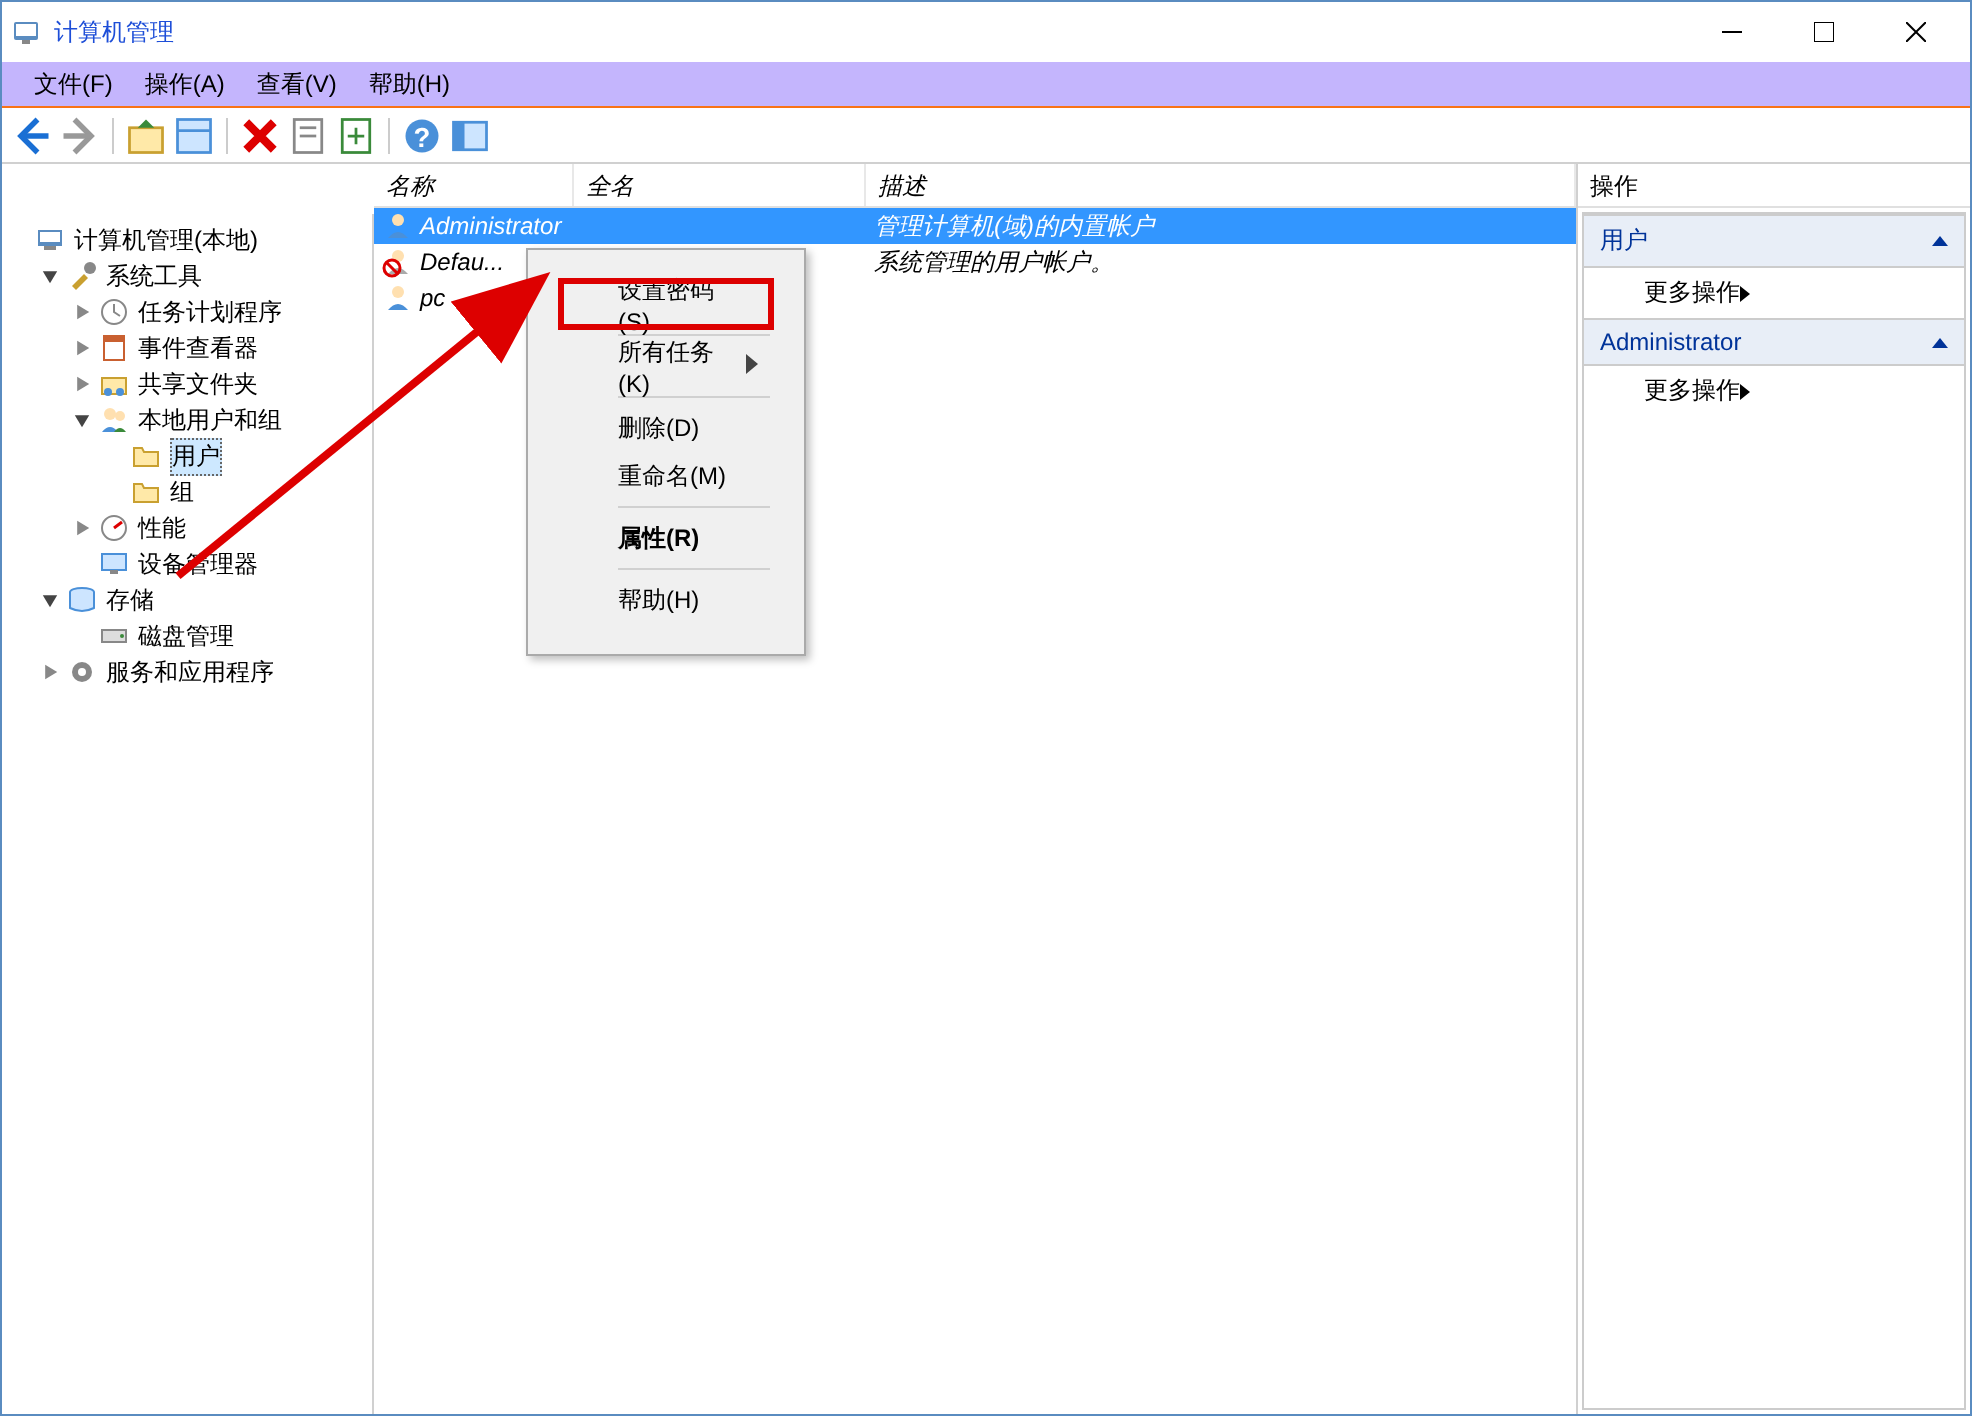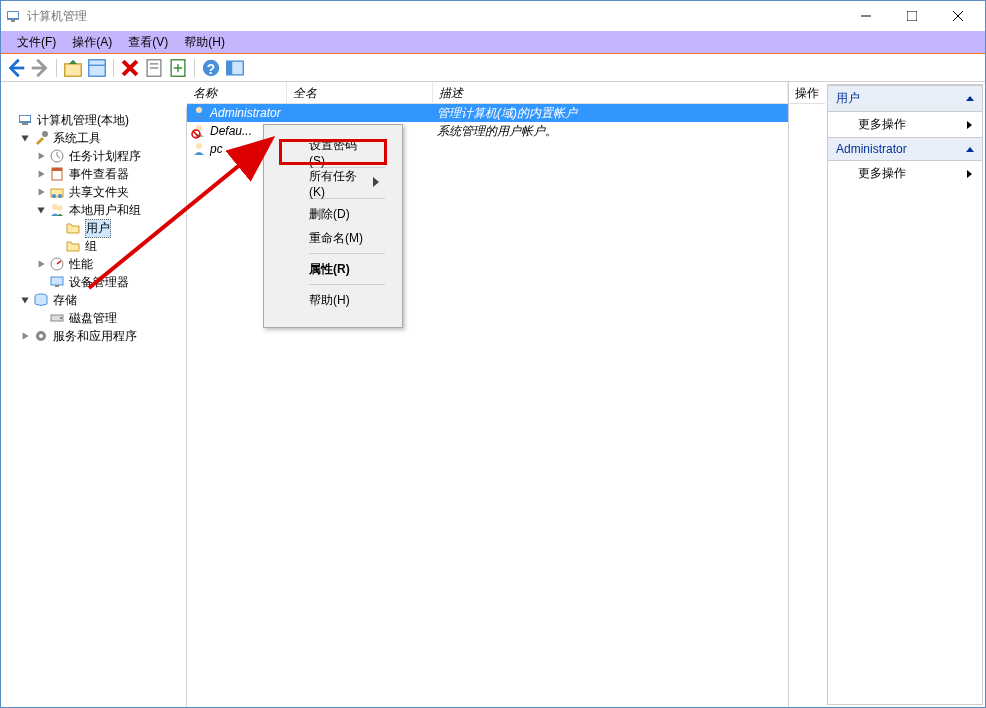--- a/index.html
+++ b/index.html
@@ -1,39 +1,39 @@
 <!DOCTYPE html>
 <html><head>
 <meta charset="utf-8">
 <style>
   * { box-sizing: border-box; margin: 0; padding: 0; }
   body { font-family: "Microsoft YaHei", "Segoe UI", Tahoma, sans-serif; font-size: 12px; background: #fff; color: #000; width: 986px; height: 708px; overflow: hidden; border: 1px solid #5a8cc0; position: relative; }
   
   
   .titlebar { height: 30px; background: #fff; display: flex; align-items: center; padding: 0 4px; }
   .titlebar .appicon { width: 16px; height: 16px; margin-right: 6px; }
-  .titlebar .title { flex: 1; font-size: 12px; color: #737373; }
+  .titlebar .title { flex: 1; font-size: 12px; color: #1d4ed8; }
   .winbtns { display: flex; }
   .winbtn { width: 46px; height: 30px; display: flex; align-items: center; justify-content: center; }
   .winbtn svg { width: 10px; height: 10px; }
   
   
   .menubar { height: 23px; background: #c4b5fd; display: flex; align-items: center; padding-left: 8px; border-bottom: 1px solid #f97316; }
   .menuitem { padding: 3px 8px; font-size: 12px; }
   
   
   .toolbar { height: 28px; background: #fff; display: flex; align-items: center; padding: 0 4px; gap: 2px; border-bottom: 1px solid #d0d0d0; }
   .tbtn { width: 22px; height: 22px; display: flex; align-items: center; justify-content: center; }
   .tsep { width: 1px; height: 18px; background: #ccc; margin: 0 3px; }
   
   
   .main { display: flex; height: calc(100% - 81px); }
   .tree-panel { width: 186px; border-right: 1px solid #d0d0d0; padding: 4px 2px; overflow: auto; margin-top: 25px; }
   .list-panel { flex: 1; border-right: 1px solid #d0d0d0; display: flex; flex-direction: column; position: relative; font-style: italic; }
-  .action-panel { width: 196px; display: flex; flex-direction: row; }
+  .action-panel { width: 196px; display: flex; flex-direction: column; }
   
   
   .tree-node { display: flex; align-items: center; height: 18px; padding: 1px 0; }
   .tree-toggle { width: 12px; height: 12px; display: inline-flex; align-items: center; justify-content: center; margin-right: 2px; }
   .tree-toggle.empty { visibility: hidden; }
   .tree-icon { width: 16px; height: 16px; margin-right: 4px; flex-shrink: 0; }
   .tree-label { white-space: nowrap; }
   .tree-children { padding-left: 16px; }
   .tree-selected { background: #cde8ff; border: 1px dotted #666; }
   
@@ -54,21 +54,21 @@
   .ctx-item { height: 24px; display: flex; align-items: center; padding: 0 24px 0 30px; position: relative; }
   .ctx-item.hl::after { content: ""; position: absolute; left: 0; right: 0; top: -1px; bottom: -1px; border: 3px solid #d00; pointer-events: none; }
   .ctx-sub { position: absolute; right: 8px; top: 50%; transform: translateY(-50%); }
   .ctx-sep { height: 1px; background: #d0d0d0; margin: 3px 2px 3px 30px; }
   .ctx-bold { font-weight: bold; }
   
   
   .act-header { height: 22px; background: #fff; border-bottom: 1px solid #e0e0e0; padding: 3px 6px; font-size: 12px; }
   .act-body { flex: 1; border: 1px solid #ccc; margin: 2px; overflow: auto; }
   .act-section { background: #e8eef7; border-top: 1px solid #ccc; border-bottom: 1px solid #ccc; padding: 4px 8px; color: #003399; display: flex; justify-content: space-between; align-items: center; }
-  .act-row { padding: 4px 10px 4px 30px; display: flex; justify-content: space-between; align-items: center; }
+  .act-row { padding: 4px 10px 4px 30px; display: flex; align-items: center; }
   .act-row .tri { width: 0; height: 0; border-left: 5px solid #000; border-top: 4px solid transparent; border-bottom: 4px solid transparent; }
   .act-section .tri { width: 0; height: 0; border-left: 4px solid transparent; border-right: 4px solid transparent; border-bottom: 5px solid #003399; }
   
   
   .red-arrow { position: absolute; left: 83px; top: 132px; z-index: 20; pointer-events: none; }
 </style>
 </head>
 <body>
 
 <div class="titlebar">

